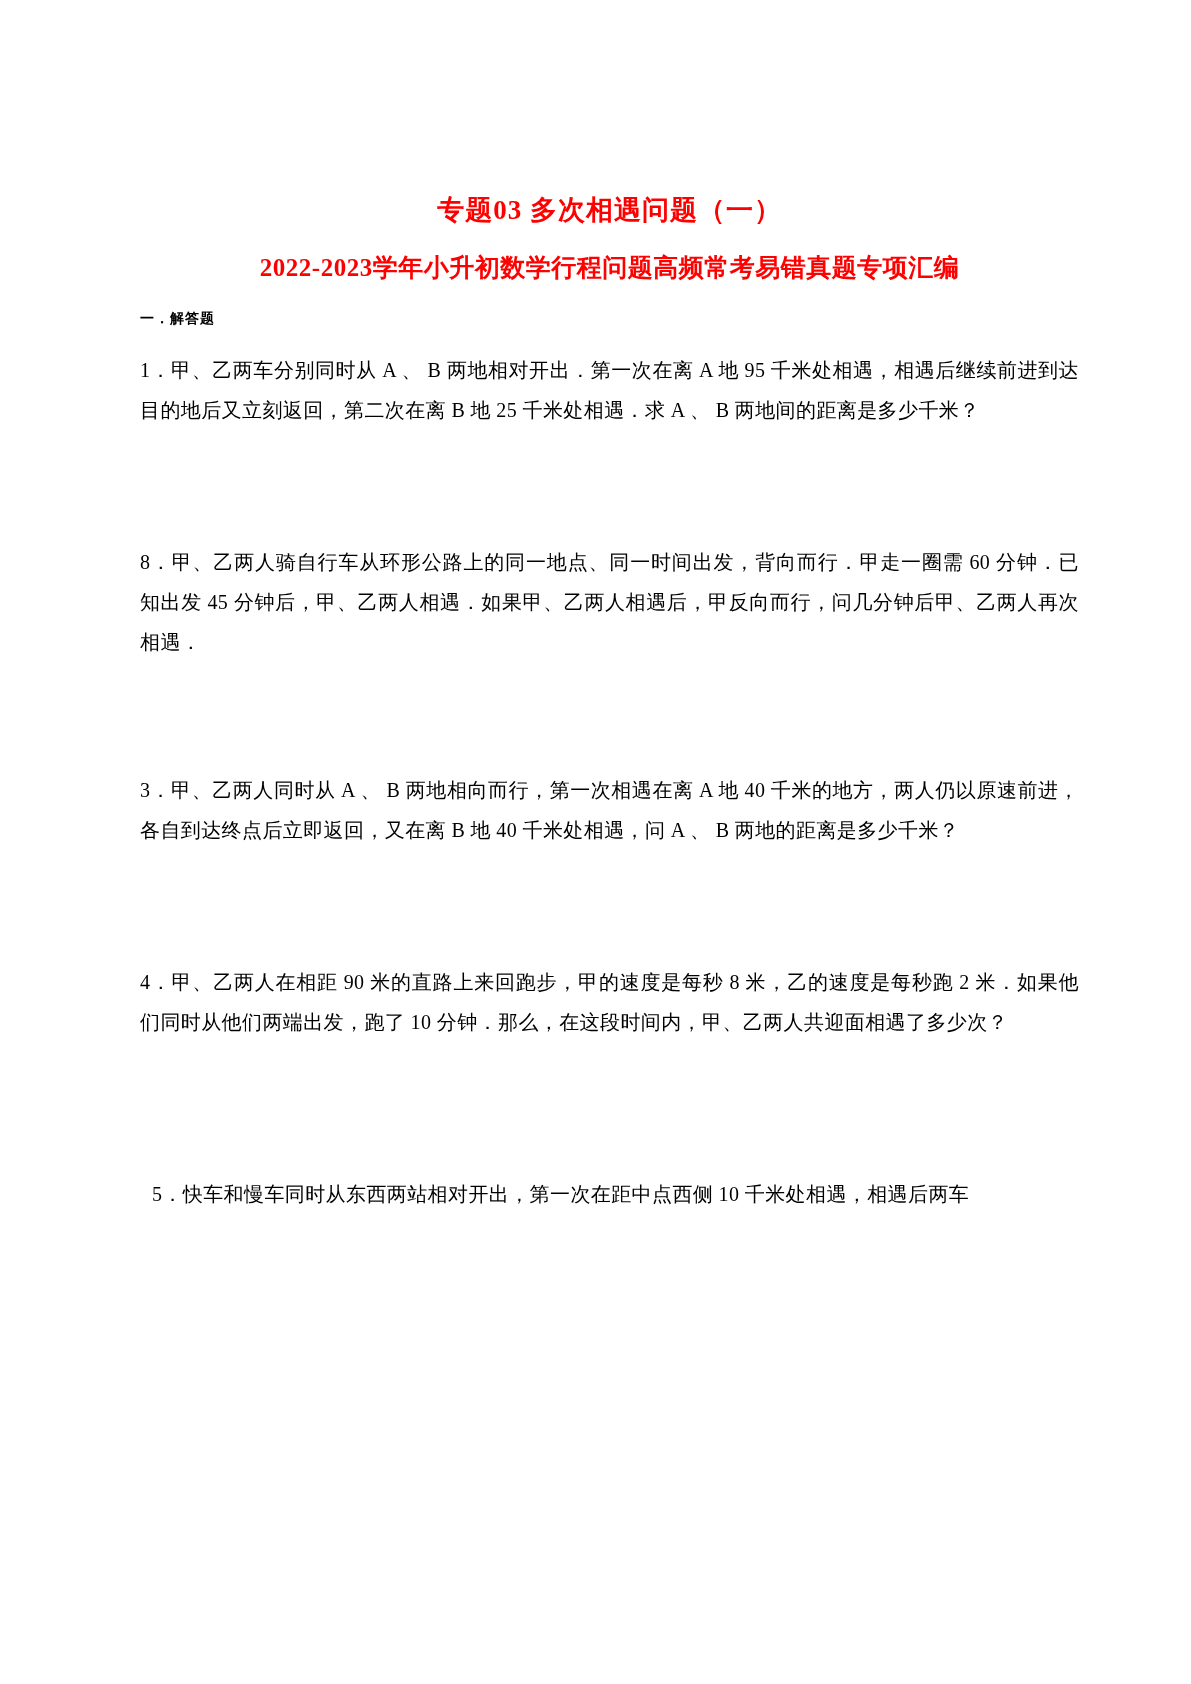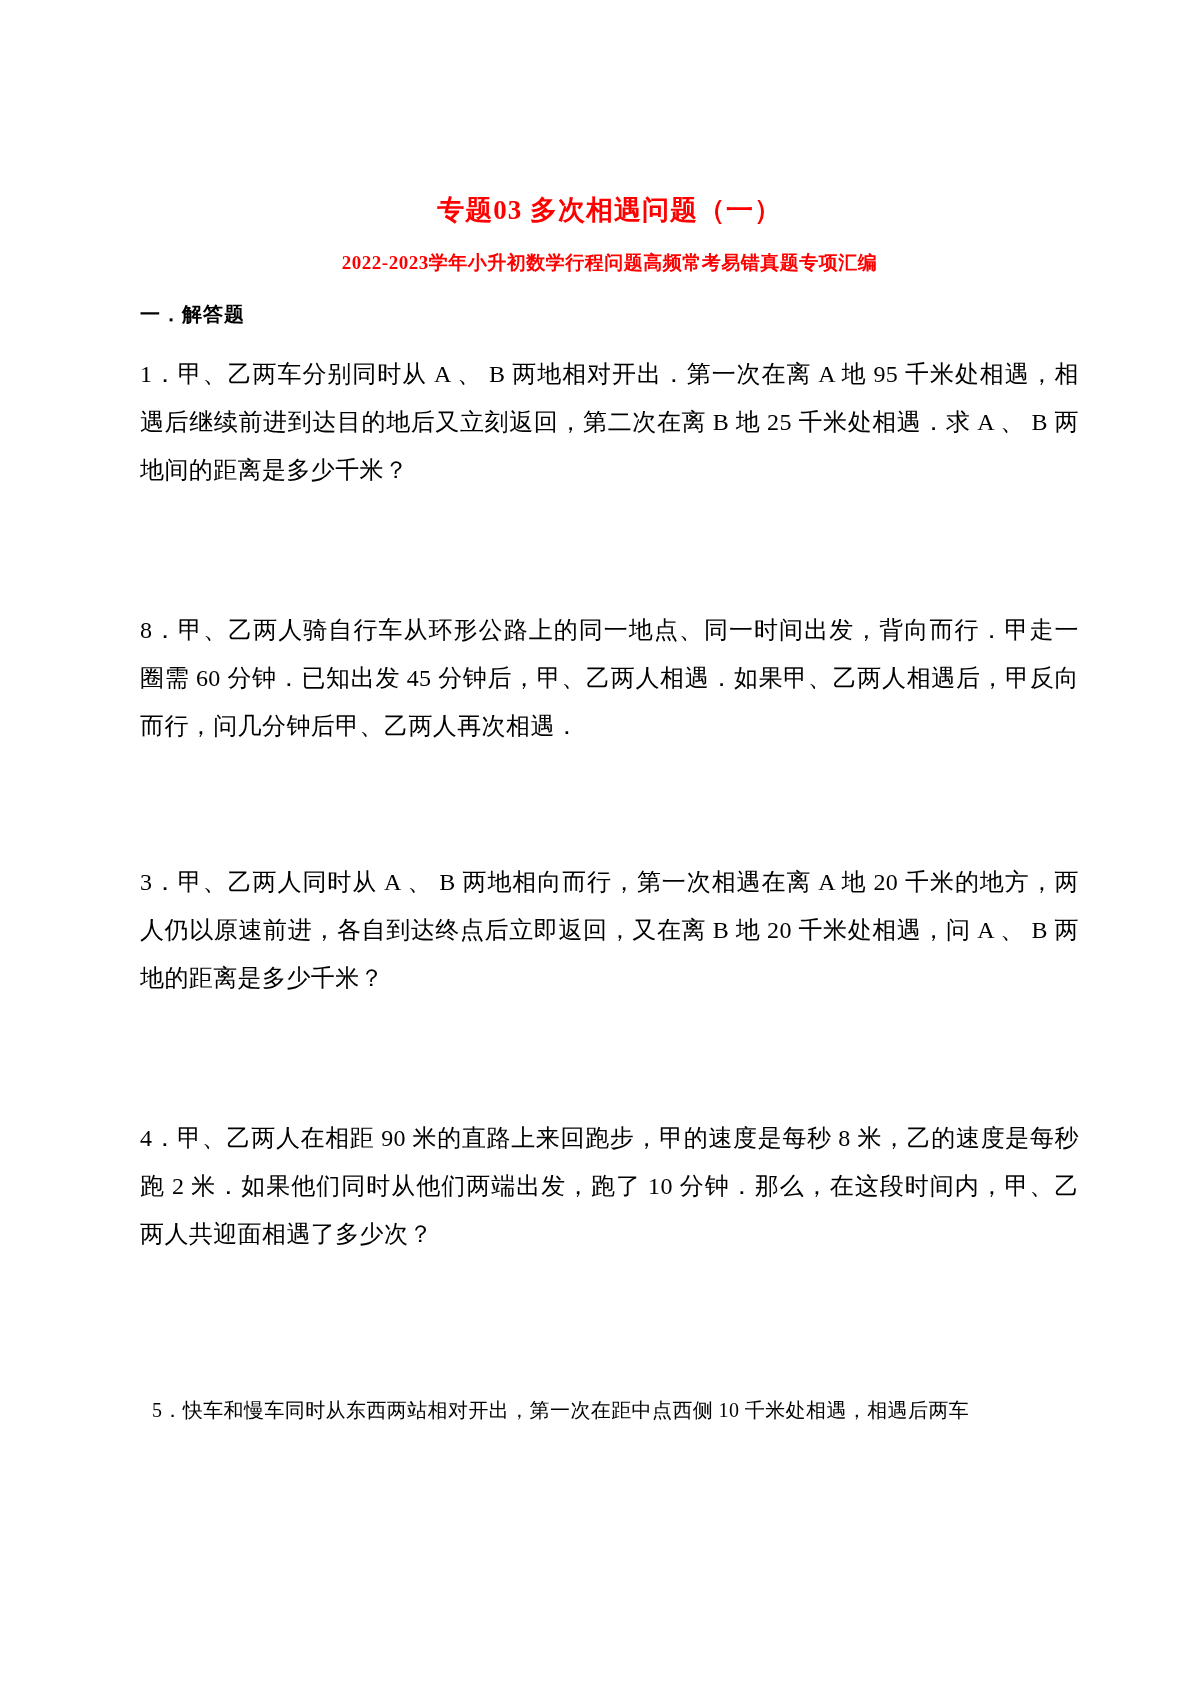--- a/index.html
+++ b/index.html
@@ -28,35 +28,35 @@
     font-size: 27px;
     font-weight: bold;
     letter-spacing: 1px;
     line-height: 1.5;
     margin: 0 0 18px 0;
     font-family: "Liberation Serif", "DejaVu Serif", serif;
   }
   .doc-subtitle {
     text-align: center;
     color: #ff0000;
-    font-size: 19px;
+    font-size: 25px;
     font-weight: bold;
     letter-spacing: 0.5px;
     line-height: 1.5;
     margin: 0 0 24px 0;
     font-family: "Liberation Serif", "DejaVu Serif", serif;
   }
   .section-heading {
-    font-size: 20px;
+    font-size: 14px;
     font-weight: bold;
     margin: 0 0 22px 0;
     letter-spacing: 1px;
   }
   .problem {
-    font-size: 24px;
+    font-size: 20px;
     line-height: 2.0;
     text-align: justify;
     margin: 0;
     letter-spacing: 0.4px;
   }
   .gap-lg { height: 112px; }
   .gap-md { height: 108px; }
   .gap-xl { height: 120px; }
   .last-line {
     font-size: 20px;
@@ -78,21 +78,21 @@
   <div class="section-heading">一．解答题</div>
 
   <p class="problem">1．甲、乙两车分别同时从 A 、 B 两地相对开出．第一次在离 A 地 95 千米处相遇，相遇后继续前进到达目的地后又立刻返回，第二次在离 B 地 25 千米处相遇．求 A 、 B 两地间的距离是多少千米？</p>
 
   <div class="gap-lg"></div>
 
   <p class="problem">8．甲、乙两人骑自行车从环形公路上的同一地点、同一时间出发，背向而行．甲走一圈需 60 分钟．已知出发 45 分钟后，甲、乙两人相遇．如果甲、乙两人相遇后，甲反向而行，问几分钟后甲、乙两人再次相遇．</p>
 
   <div class="gap-md"></div>
 
-  <p class="problem">3．甲、乙两人同时从 A 、 B 两地相向而行，第一次相遇在离 A 地 20 千米的地方，两人仍以原速前进，各自到达终点后立即返回，又在离 B 地 20 千米处相遇，问 A 、 B 两地的距离是多少千米？</p>
+  <p class="problem">3．甲、乙两人同时从 A 、 B 两地相向而行，第一次相遇在离 A 地 40 千米的地方，两人仍以原速前进，各自到达终点后立即返回，又在离 B 地 40 千米处相遇，问 A 、 B 两地的距离是多少千米？</p>
 
   <div class="gap-lg"></div>
 
   <p class="problem">4．甲、乙两人在相距 90 米的直路上来回跑步，甲的速度是每秒 8 米，乙的速度是每秒跑 2 米．如果他们同时从他们两端出发，跑了 10 分钟．那么，在这段时间内，甲、乙两人共迎面相遇了多少次？</p>
 
   <div class="gap-xl"></div>
 
   <p class="last-line">5．快车和慢车同时从东西两站相对开出，第一次在距中点西侧 10 千米处相遇，相遇后两车</p>
 
 </div>

